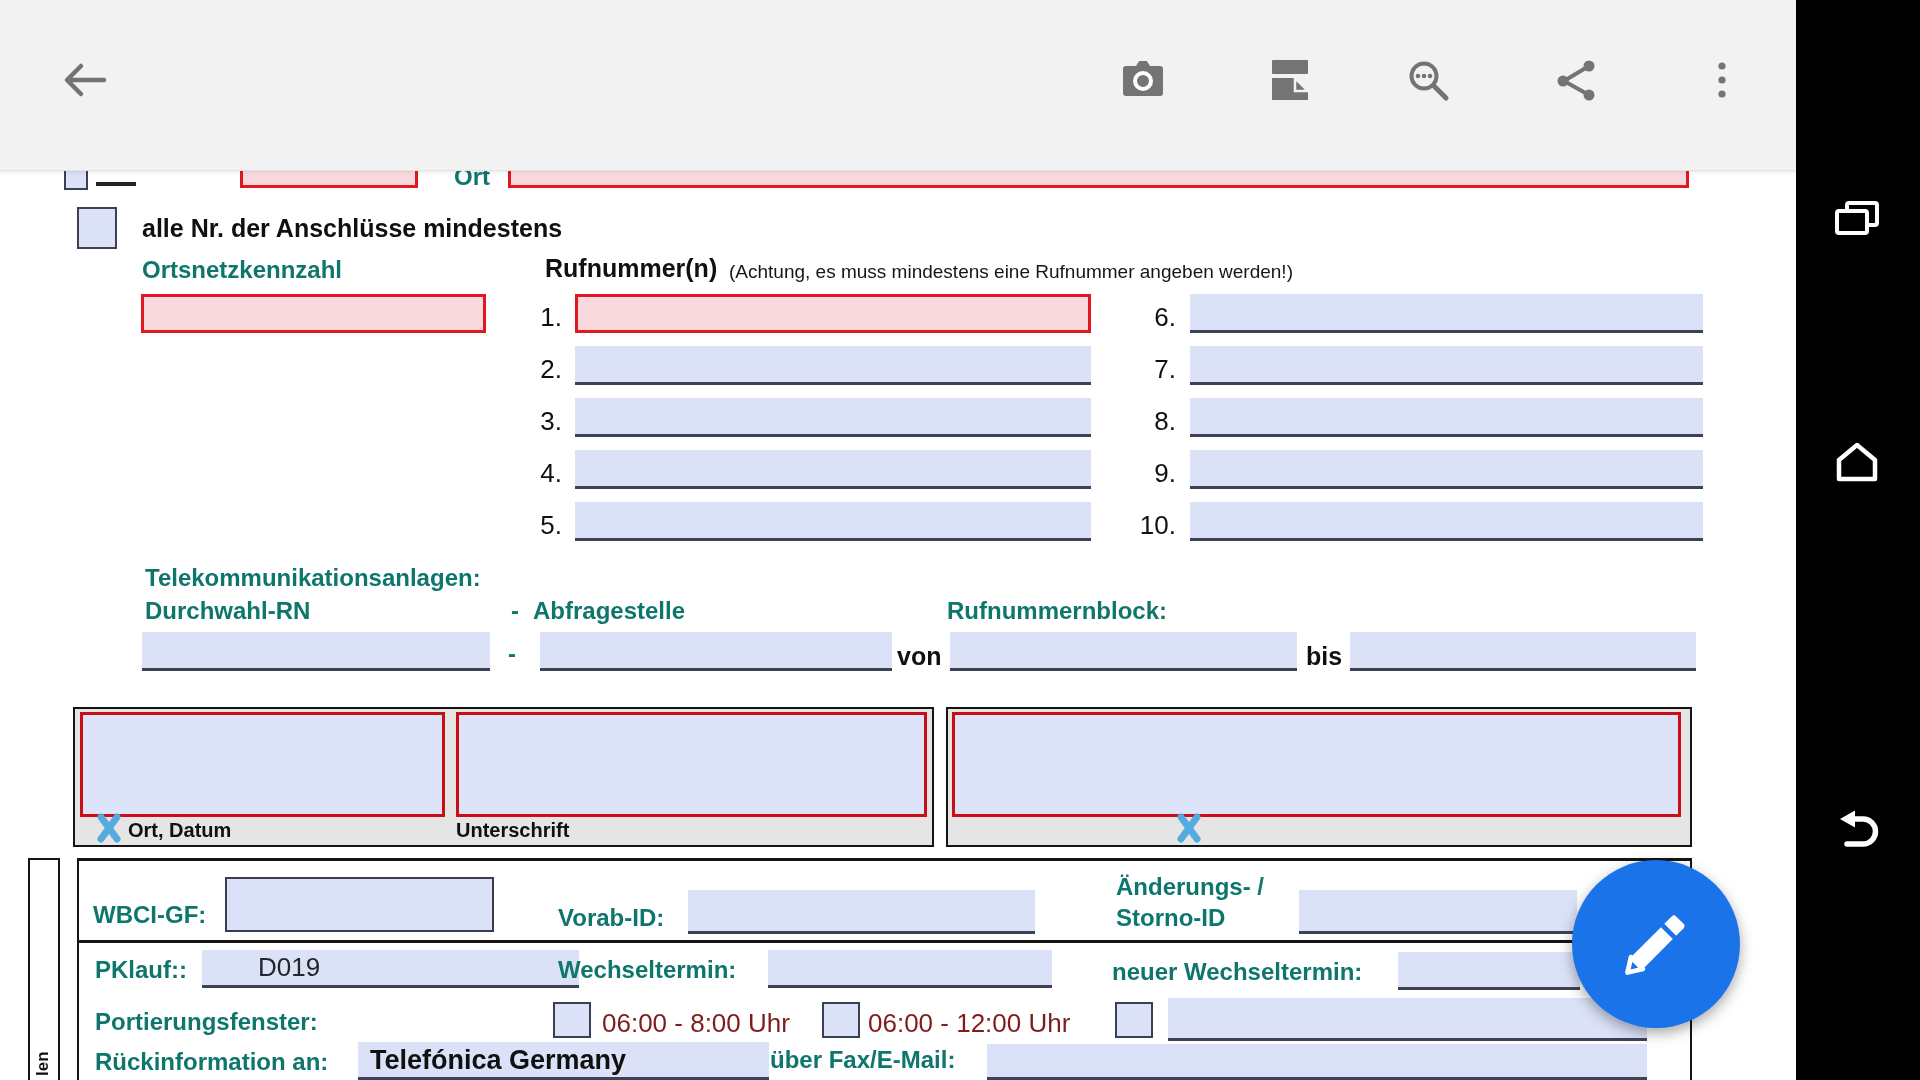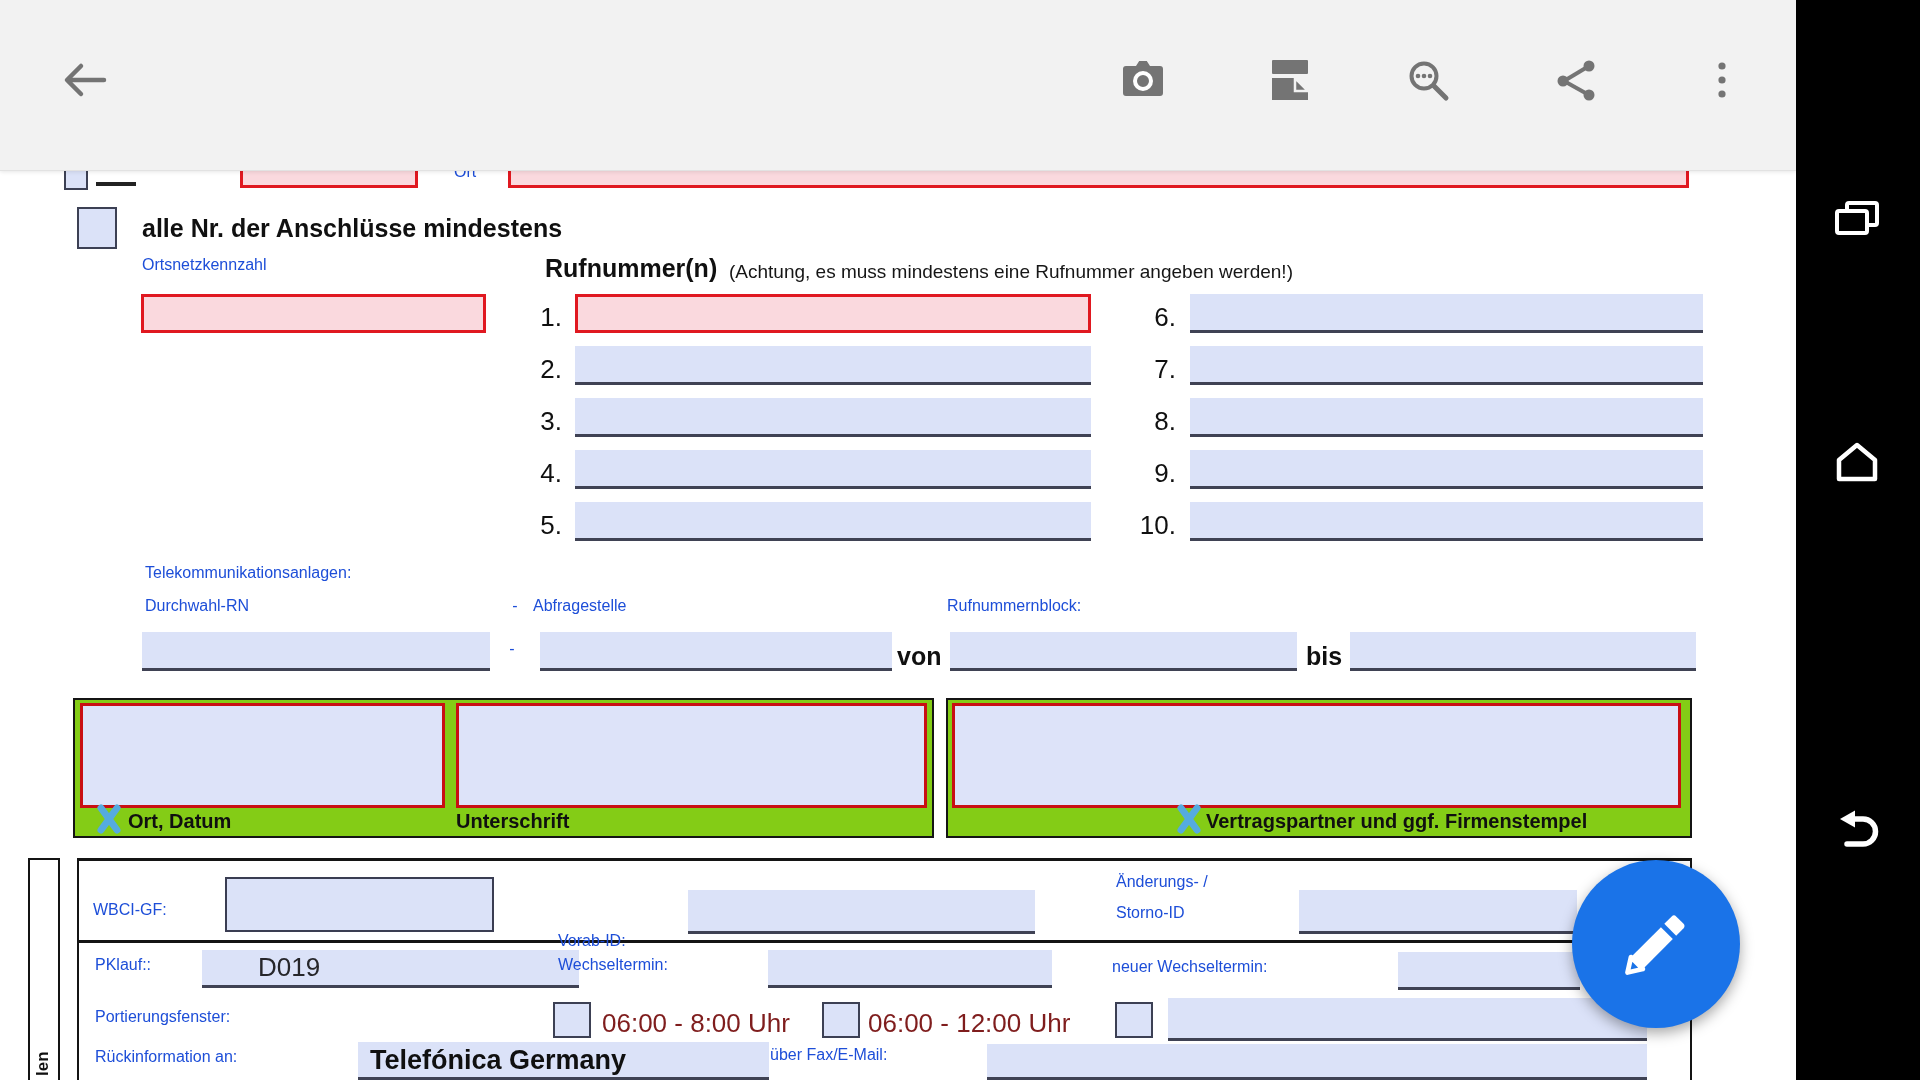--- a/index.html
+++ b/index.html
@@ -1,30 +1,30 @@
 <!DOCTYPE html>
 <html><head>
 <meta charset="utf-8">
 <style>
   html,body{margin:0;padding:0;background:#fff;}
   #screen{position:relative;width:1920px;height:1080px;overflow:hidden;background:#fff;
           font-family:"Liberation Sans",sans-serif;color:#111;}
   .abs{position:absolute;}
-  .blabel{font-weight:normal;font-size:16px;color:#1d4ed8;white-space:nowrap;}
+  .blabel{font-weight:bold;font-size:24px;color:#0f766e;white-space:nowrap;}
   .blabel25{font-weight:bold;font-size:25px;color:#101010;white-space:nowrap;}
   .slabel{font-weight:bold;font-size:20px;color:#101010;white-space:nowrap;}
   .rlabel{font-size:26px;color:#7f1d1d;white-space:nowrap;}
   .hint{font-size:19px;color:#161616;white-space:nowrap;}
   .field{background:#dbe2f8;border-bottom:3px solid #3f4254;}
   .fieldbox{background:#dbe2f8;border:2px solid #3a3d52;}
   .invalid{background:#fad9de;border:3px solid #e01820;}
   .redbox{background:#dde3f9;border:3px solid #c90f13;}
   .cb{background:#dbe2f8;border:2px solid #3c4054;}
   .numlab{font-size:26px;color:#101010;text-align:right;height:30px;line-height:30px;}
-  .outbox{border:2px solid #141414;background:#84cc16;}
+  .outbox{border:2px solid #141414;background:#e5e5e5;margin-top:9px;}
   .toolbar{left:0;top:0;width:1796px;height:170px;background:#f2f2f2;
            border-bottom:1px solid #e2e2e2;box-shadow:0 1px 4px rgba(0,0,0,.10);z-index:10;}
   .tbicon{width:48px;height:48px;cursor:pointer;}
   .navbar{left:1796px;top:0;width:124px;height:1080px;background:#000;z-index:30;}
   .fab{left:1572px;top:860px;width:168px;height:168px;border-radius:50%;background:#1a73e8;
        box-shadow:0 5px 14px rgba(0,0,0,.35);z-index:20;display:flex;align-items:center;justify-content:center;}
   .clip{overflow:hidden;}
   .sidelab{font-weight:bold;font-size:17px;color:#101010;transform:rotate(-90deg);transform-origin:0 0;white-space:nowrap;}
   .dval{font-size:26px;color:#26262a;line-height:35px;padding-left:12px;white-space:nowrap;}
   .tval{font-weight:bold;font-size:27px;color:#101010;line-height:37px;padding-left:12px;white-space:nowrap;}
@@ -96,33 +96,32 @@
           <path d="M5 4 L21 26 M21 4 L5 26" stroke="#55abdf" stroke-width="7" stroke-linecap="round" fill="none"></path>
         </svg>
       <div class="abs slabel" style="left:53px;top:110px;">Ort, Datum</div>
       <div class="abs slabel" style="left:381px;top:110px;">Unterschrift</div>
     </div>
     <div class="abs outbox" style="left:946px;top:698px;width:742px;height:136px;">
       <div class="abs redbox" style="left:4px;top:3px;width:723px;height:99px;"></div>
       <svg class="abs" style="left:228px;top:104px;" width="26" height="30" viewBox="0 0 26 30">
           <path d="M5 4 L21 26 M21 4 L5 26" stroke="#55abdf" stroke-width="7" stroke-linecap="round" fill="none"></path>
         </svg>
-      <div class="abs slabel" style="left:258px;top:110px;">Vertragspartner und ggf. Firmenstempel</div>
     </div>
 
     <div class="abs" style="left:28px;top:858px;width:28px;height:222px;border:2px solid #141414;border-bottom:none;background:#fff;">
       <div class="abs sidelab" style="left:3px;top:216px;">len</div>
     </div>
 
     <div class="abs" style="left:77px;top:858px;width:1611px;height:219px;border:2px solid #141414;border-top:3px solid #141414;border-bottom:none;background:#fff;"></div>
     <div class="abs" style="left:77px;top:940px;width:1615px;height:3px;background:#141414;"></div>
 
     <div class="abs blabel" style="left:93px;top:901px;">WBCI-GF:</div>
     <div class="abs fieldbox" style="left:225px;top:877px;width:265px;height:51px;"></div>
-    <div class="abs blabel" style="left:558px;top:904px;margin-top:28px;">Vorab-ID:</div>
+    <div class="abs blabel" style="left:558px;top:904px;">Vorab-ID:</div>
     <div class="abs field" style="left:688px;top:890px;width:347px;height:41px;"></div>
     <div class="abs blabel" style="left:1116px;top:873px;">Änderungs- /</div>
     <div class="abs blabel" style="left:1116px;top:904px;">Storno-ID</div>
     <div class="abs field" style="left:1299px;top:890px;width:278px;height:41px;"></div>
 
     <div class="abs blabel" style="left:95px;top:956px;">PKlauf::</div>
     <div class="abs field" style="left:202px;top:950px;width:333px;height:35px;padding-left:44px;">
       <div class="dval">D019</div>
     </div>
     <div class="abs blabel" style="left:558px;top:956px;">Wechseltermin:</div>

